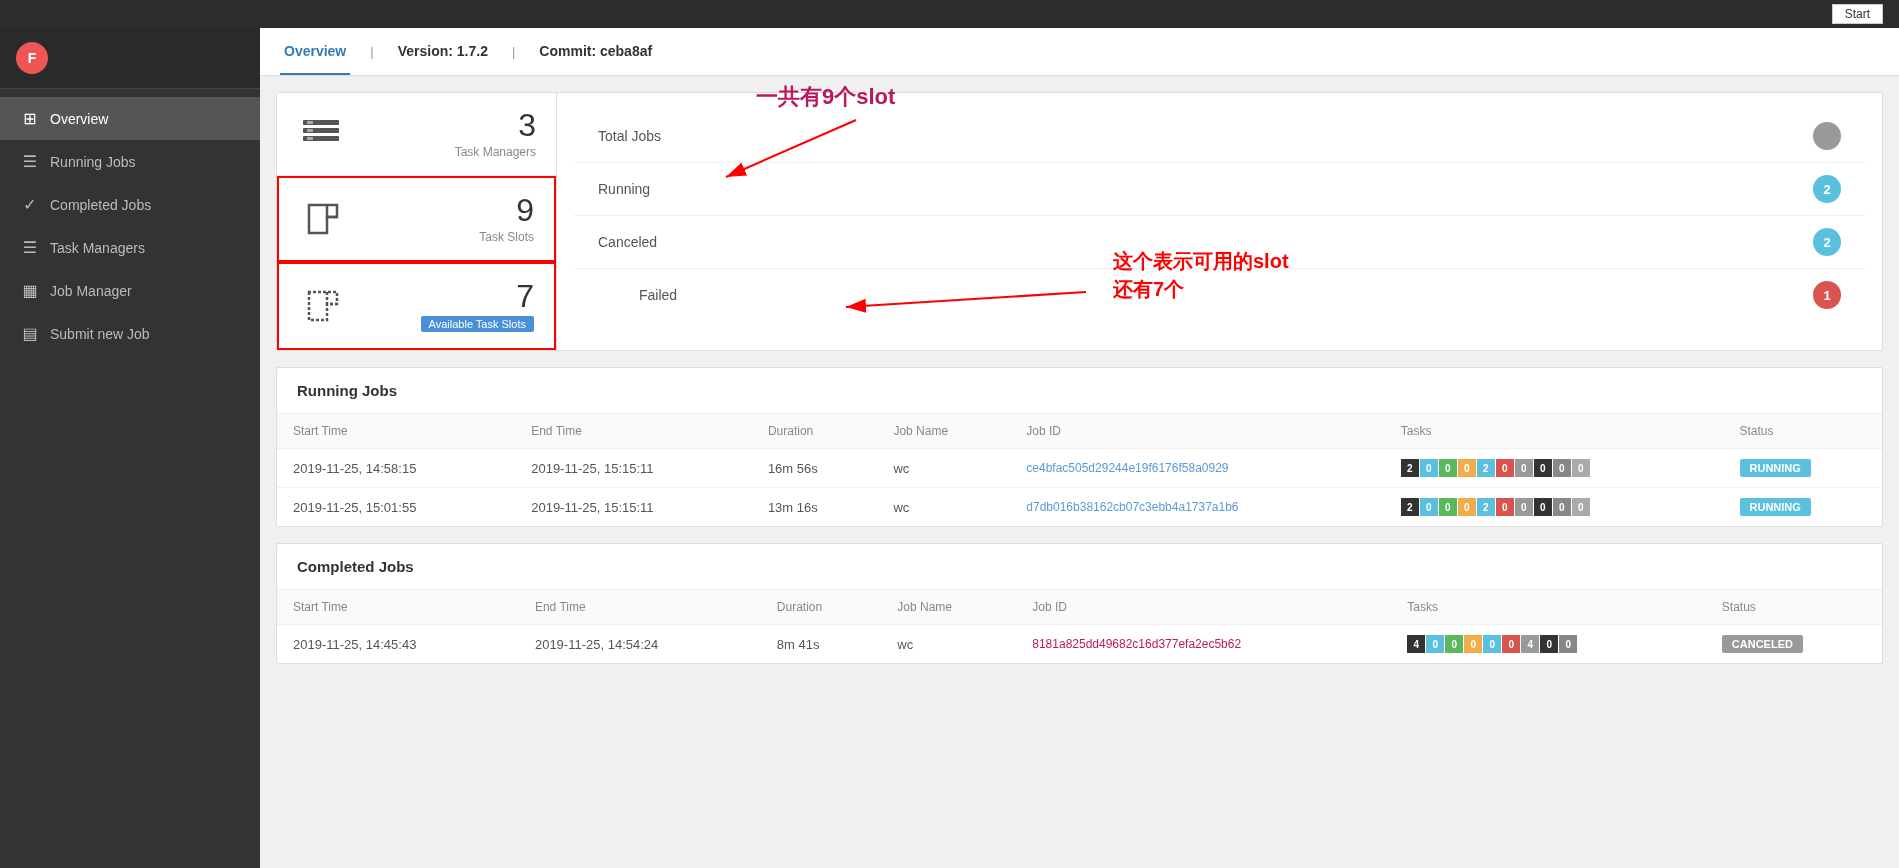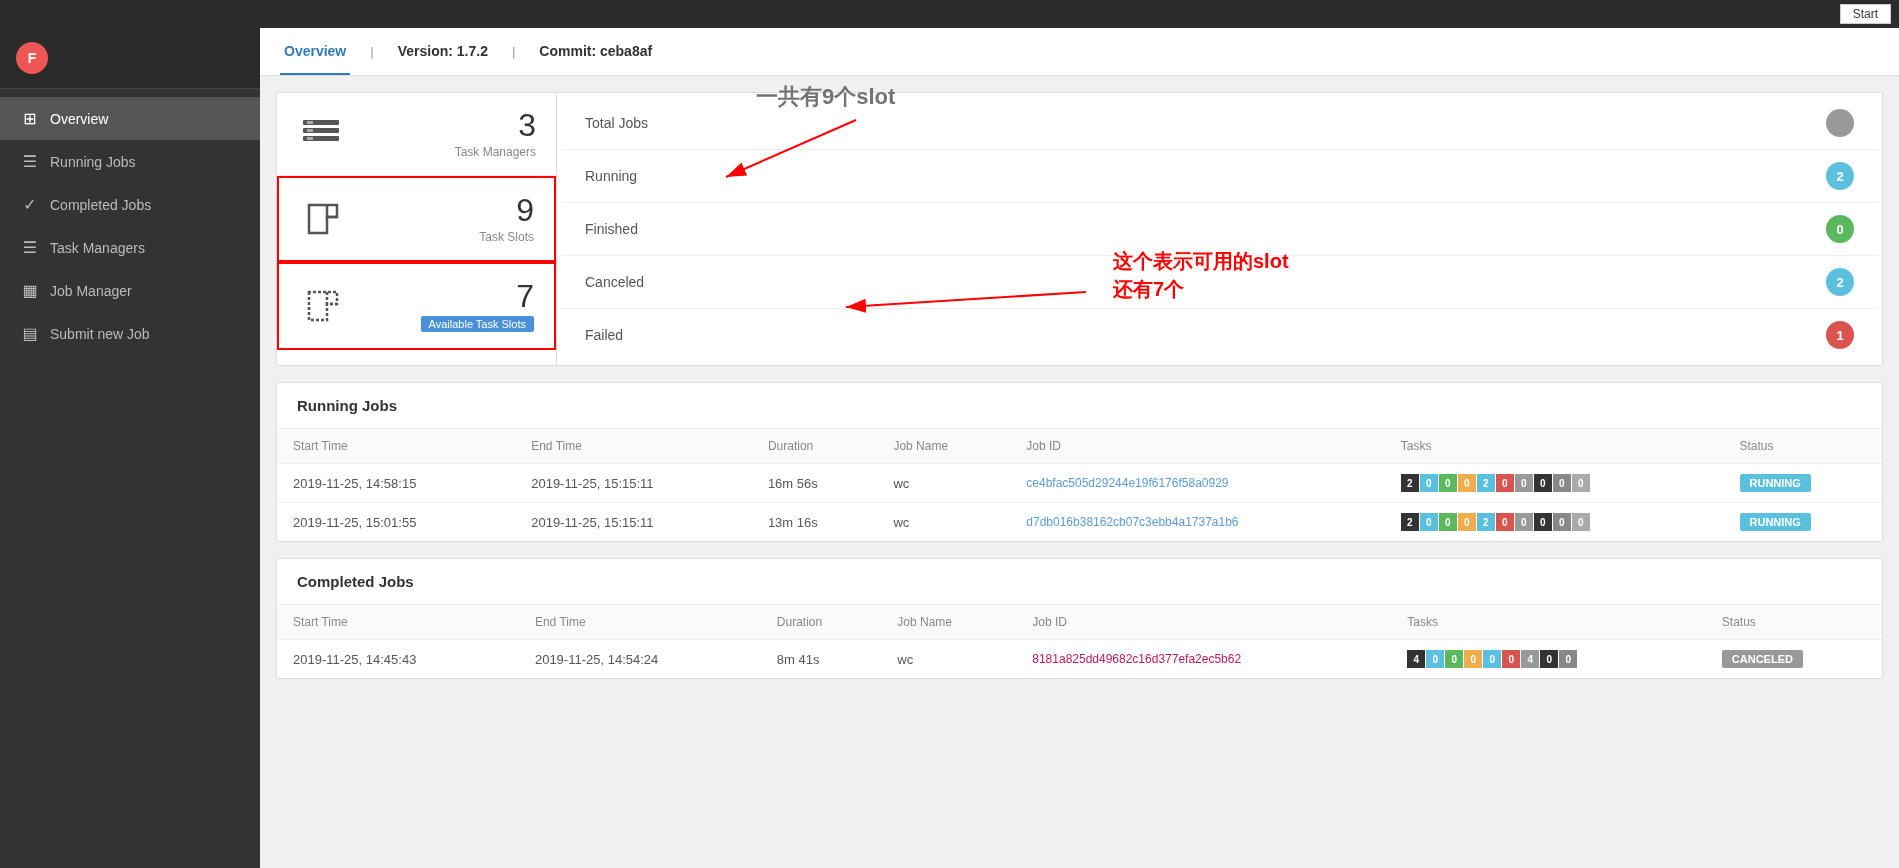--- a/index.html
+++ b/index.html
@@ -3,21 +3,21 @@
   <meta charset="utf-8">
   <style>
     * { box-sizing: border-box; margin: 0; padding: 0; }
     body { font-family: 'Segoe UI', Arial, sans-serif; font-size: 13px; background: #f5f5f5; display: flex; flex-direction: column; height: 868px; overflow: hidden; }
 
     .top-bar {
       background: #2c2c2c;
       height: 28px;
       display: flex;
       align-items: center;
-      padding: 0 8px;
+      padding: 0 16px;
       justify-content: flex-end;
     }
 
     .start-btn {
       background: white;
       border: 1px solid #ccc;
       padding: 2px 12px;
       font-size: 12px;
       cursor: pointer;
       color: #333;
@@ -163,33 +163,33 @@
     }
 
     .stat-label {
       font-size: 12px;
       color: #888;
       margin-top: 4px;
     }
 
     
     .stats-right {
-      padding: 4px;
+      padding: 17px;
       border-radius: 32px;
     }
 
     .job-stat-row {
       display: flex;
       align-items: center;
       justify-content: space-between;
       padding: 12px 24px;
       border-bottom: 1px solid #eee;
     }
 
-    .job-stat-row:last-child { border-bottom: none; }
+    .job-stat-row:last-child { border-bottom: none; margin-left: 41px; }
 
     .job-stat-label {
       font-size: 14px;
       color: #555;
     }
 
     .job-stat-badge {
       width: 28px;
       height: 28px;
       border-radius: 50%;
@@ -389,36 +389,32 @@
           <div class="stats-right">
             <div class="job-stat-row">
               <span class="job-stat-label">Total Jobs</span>
               <span class="job-stat-badge badge-gray">&nbsp;</span>
             </div>
             <div class="job-stat-row">
               <span class="job-stat-label">Running</span>
               <span class="job-stat-badge badge-blue">2</span>
             </div>
             <div class="job-stat-row">
-              <span class="job-stat-label">Finished</span>
-              <span class="job-stat-badge badge-green">0</span>
-            </div>
-            <div class="job-stat-row">
               <span class="job-stat-label">Canceled</span>
               <span class="job-stat-badge badge-teal">2</span>
             </div>
             <div class="job-stat-row">
               <span class="job-stat-label">Failed</span>
               <span class="job-stat-badge badge-red">1</span>
             </div>
           </div>
         </div>
       </div>
 
-      <div class="annotation" style="top: -10px; left: 480px; font-size: 22px; color: #737373; font-family: 'Microsoft YaHei', Arial;">
+      <div class="annotation" style="top: -10px; left: 480px; font-size: 22px; color: #be185d; font-family: 'Microsoft YaHei', Arial;">
         一共有9个slot
       </div>
 
       <svg style="position:absolute; top:0; left:0; width:100%; height:280px; pointer-events:none;">
 
         <line x1="580" y1="28" x2="450" y2="85" stroke="red" stroke-width="2" marker-end="url(#arrowhead)"></line>
 
         <line x1="810" y1="200" x2="570" y2="215" stroke="red" stroke-width="2" marker-end="url(#arrowhead2)"></line>
         <defs>
           <marker id="arrowhead" markerWidth="10" markerHeight="7" refX="10" refY="3.5" orient="auto">

